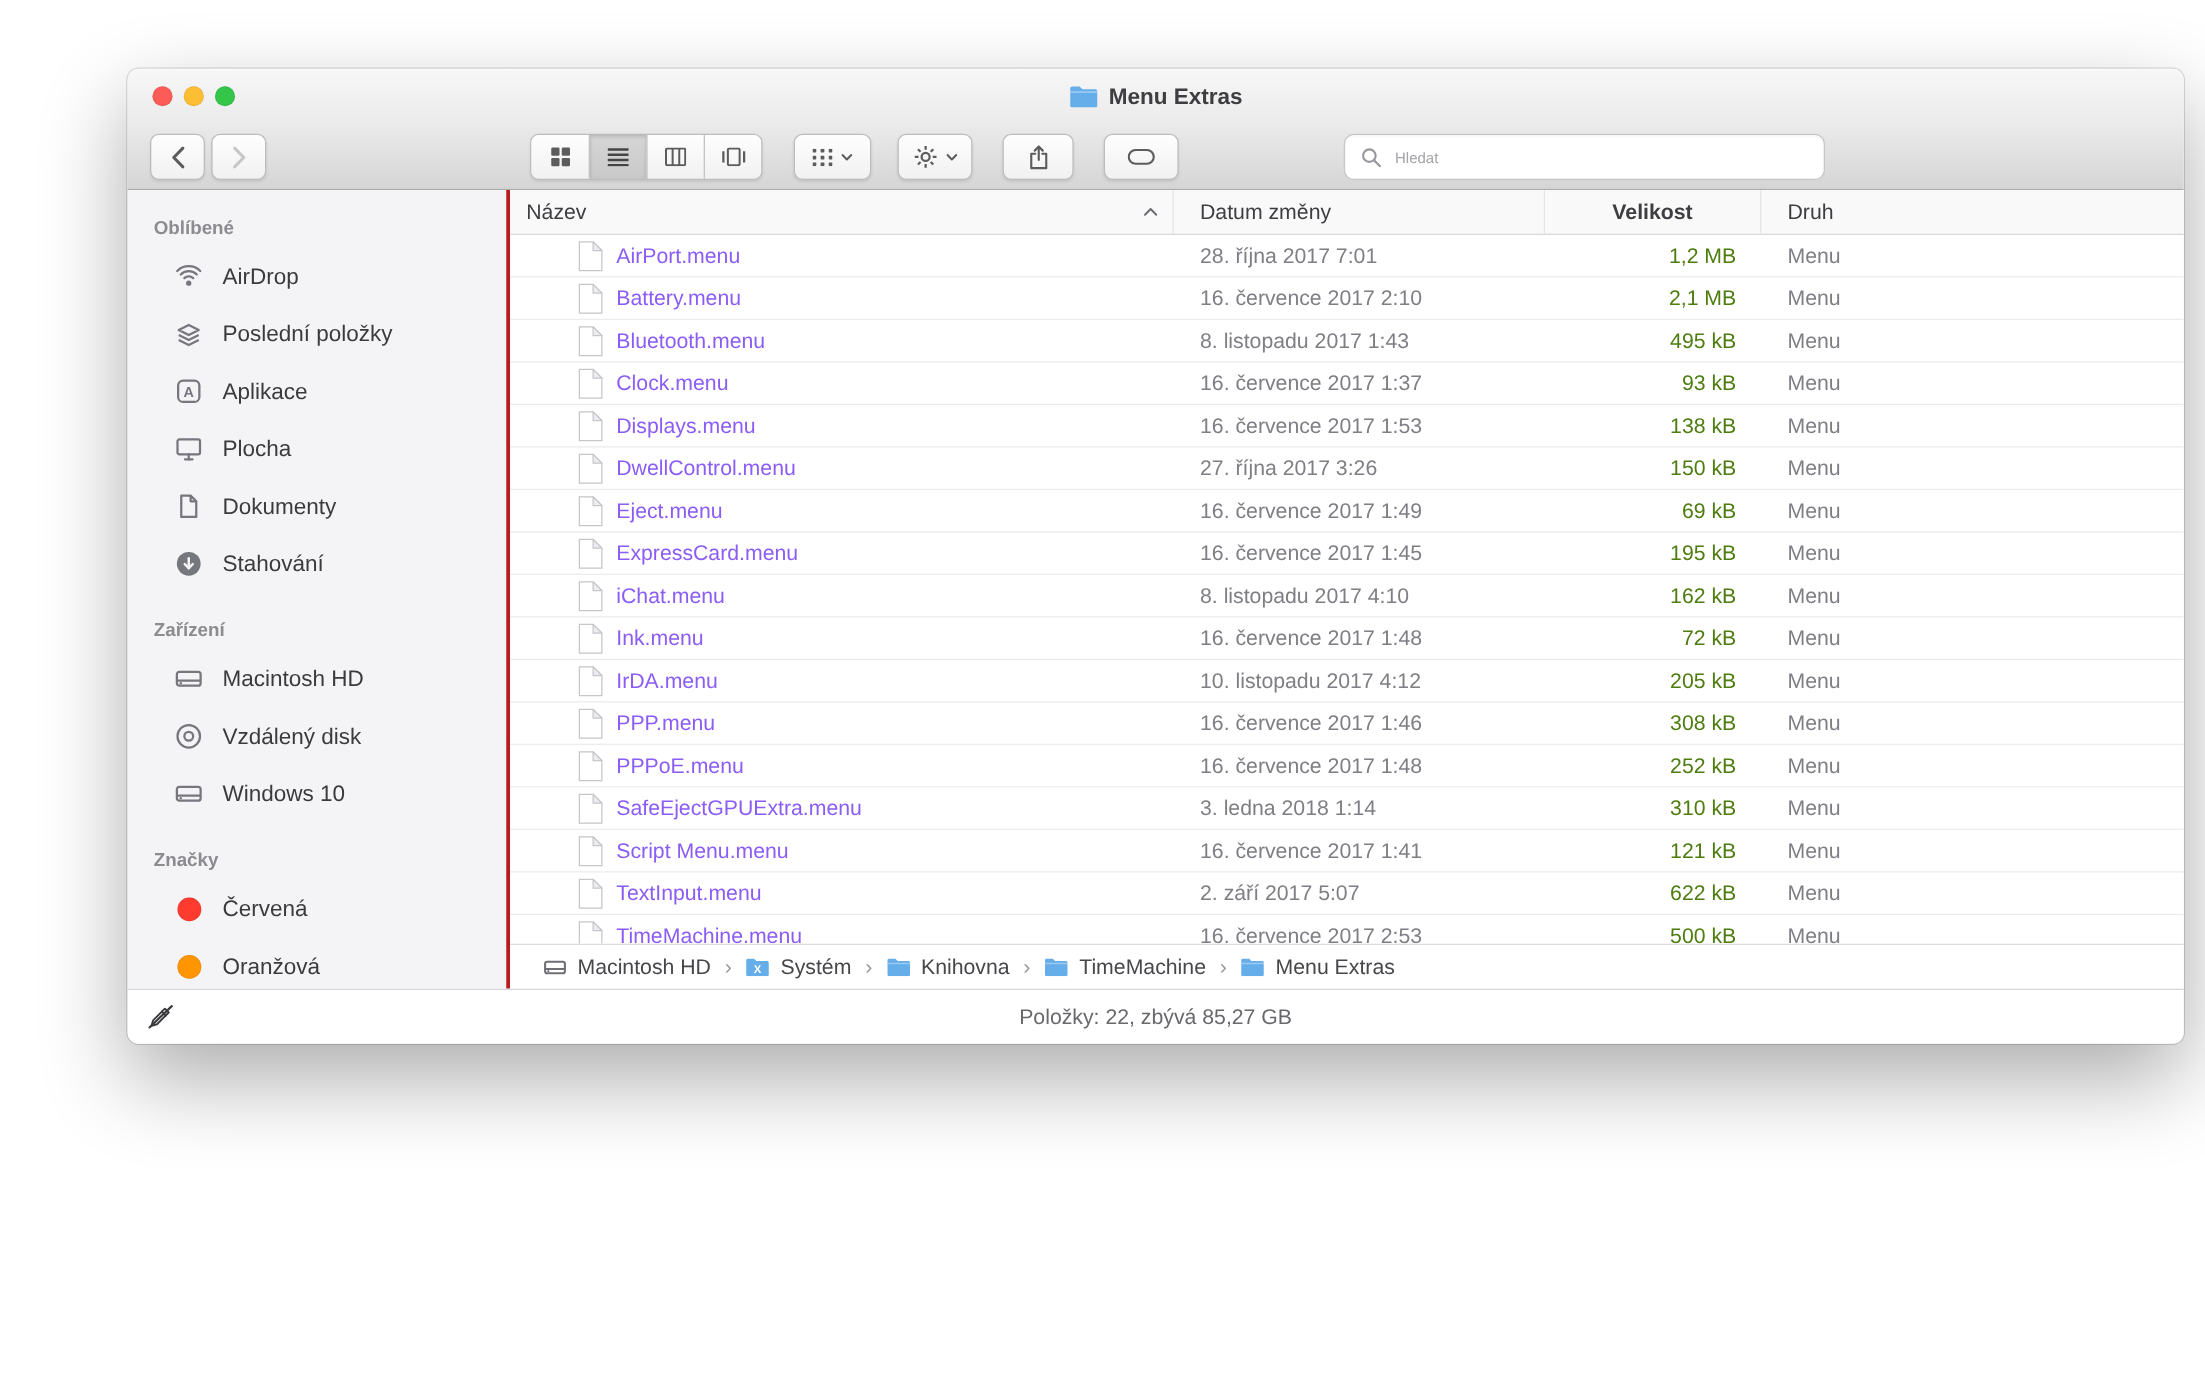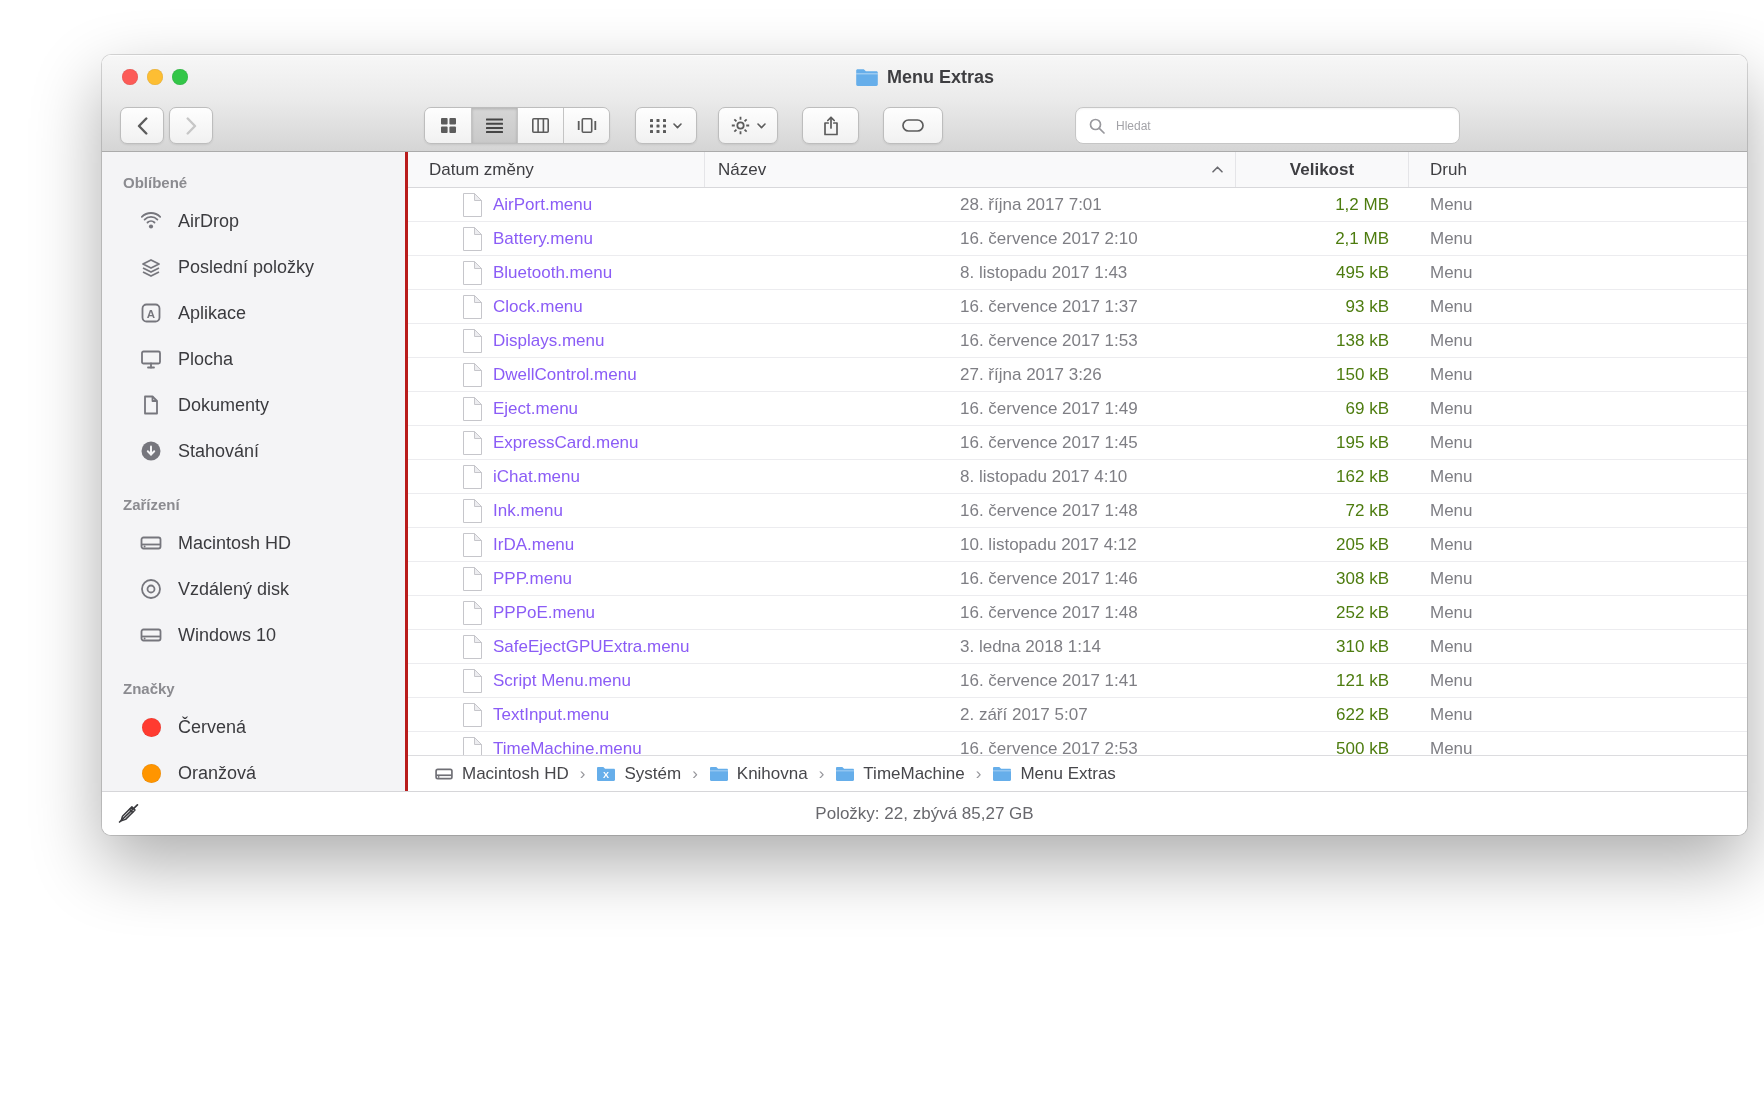--- a/index.html
+++ b/index.html
@@ -389,30 +389,30 @@
                 <span class="tag-dot" style="background:#ff9500"></span>
               </span>
               <span class="side-label">Oranžová</span>
             </div>
           </div>
         </div>
     </aside>
 
     <div class="main">
       <div class="list-header" id="list-header">
-          <div class="col-h w-date">
-            <span>Datum změny</span>
-          </div>
           <div class="col-h w-name">
             <span>Název</span>
             <span class="ic sort-ic">
               <svg width="11" height="7" viewBox="0 0 11 7">
                 <polyline points="1,5.8 5.5,1.2 10,5.8" fill="none" stroke="currentColor" stroke-width="1.6" stroke-linecap="round" stroke-linejoin="round"></polyline>
               </svg>
             </span>
+          </div>
+          <div class="col-h w-date">
+            <span>Datum změny</span>
           </div>
           <div class="col-h w-size">
             <span>Velikost</span>
           </div>
           <div class="col-h w-kind">
             <span>Druh</span>
           </div>
         </div>
       <div class="list-rows" id="list-rows">
           <div class="row">

